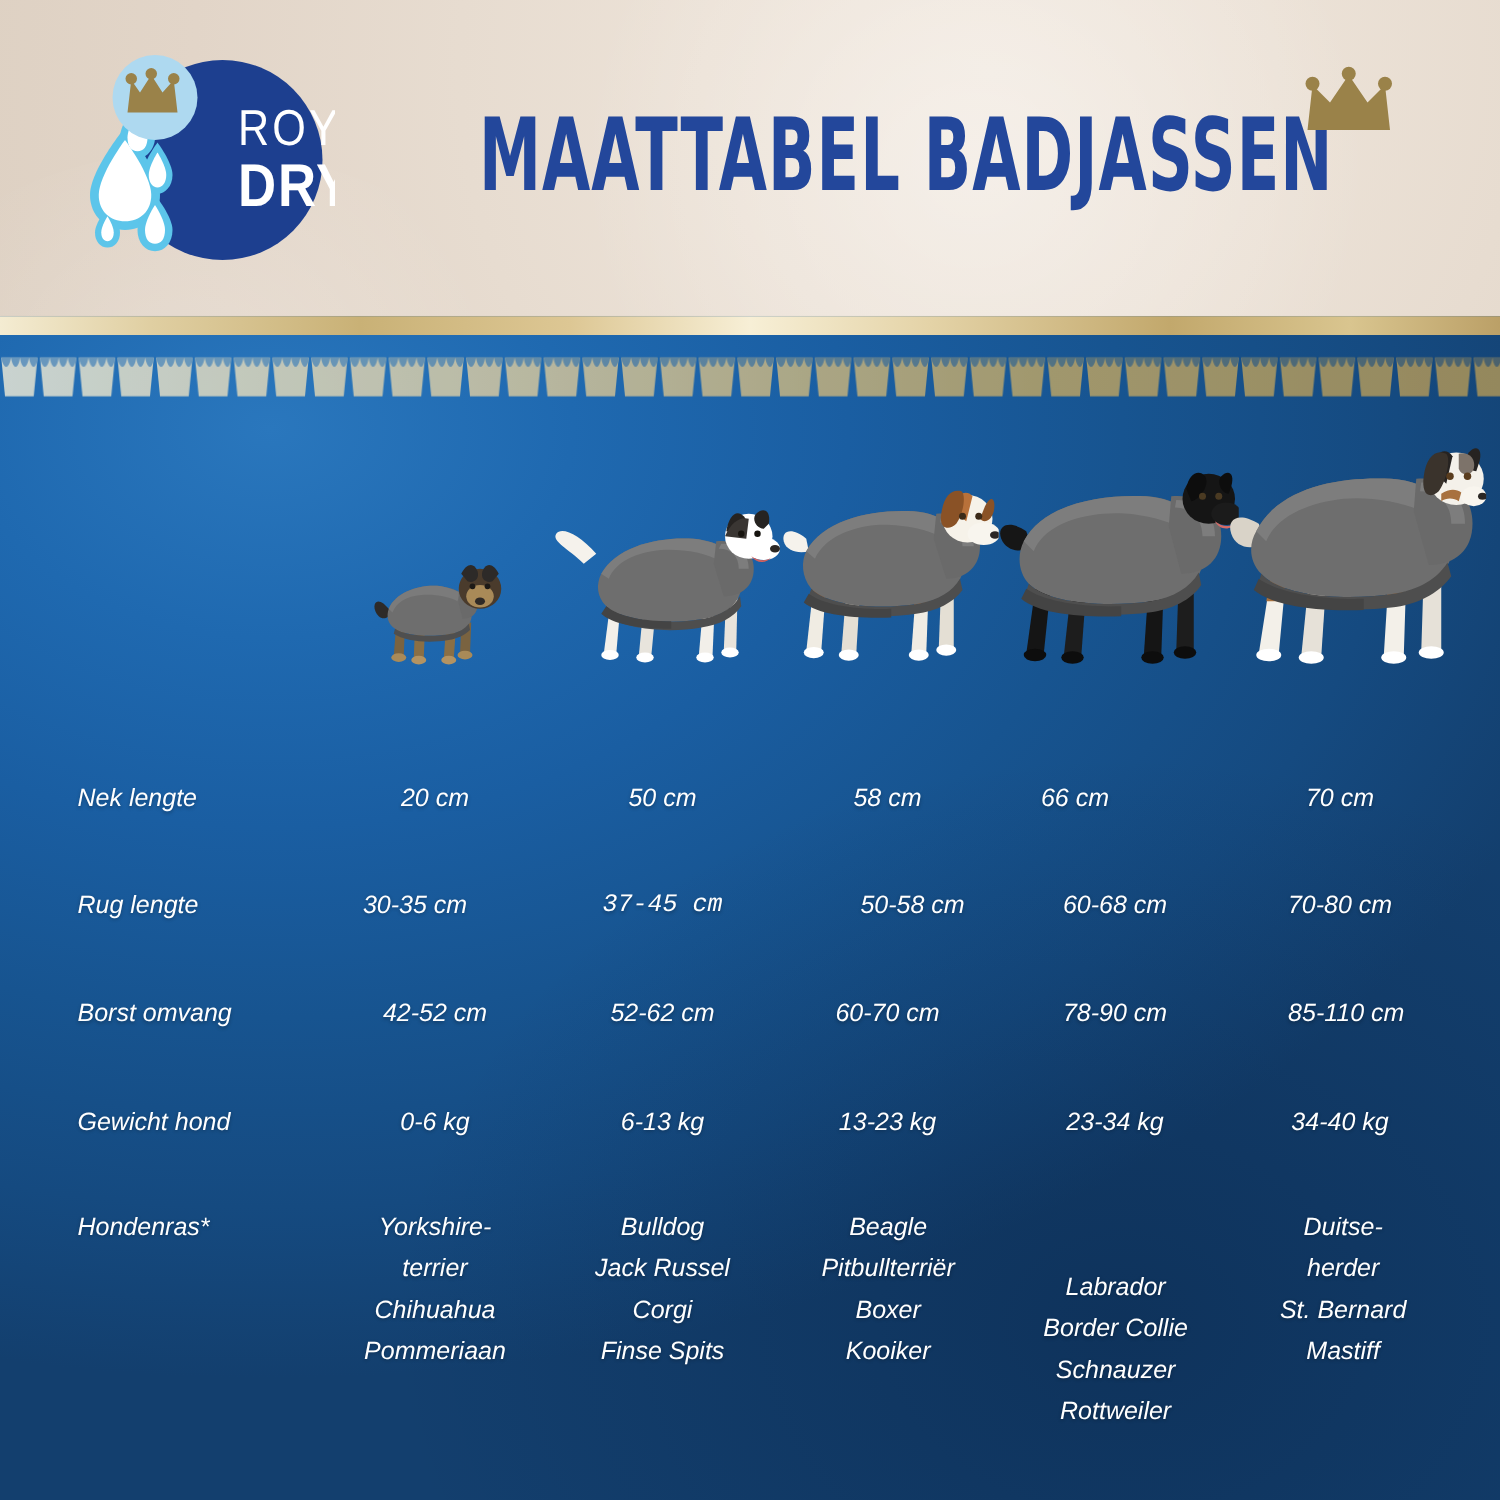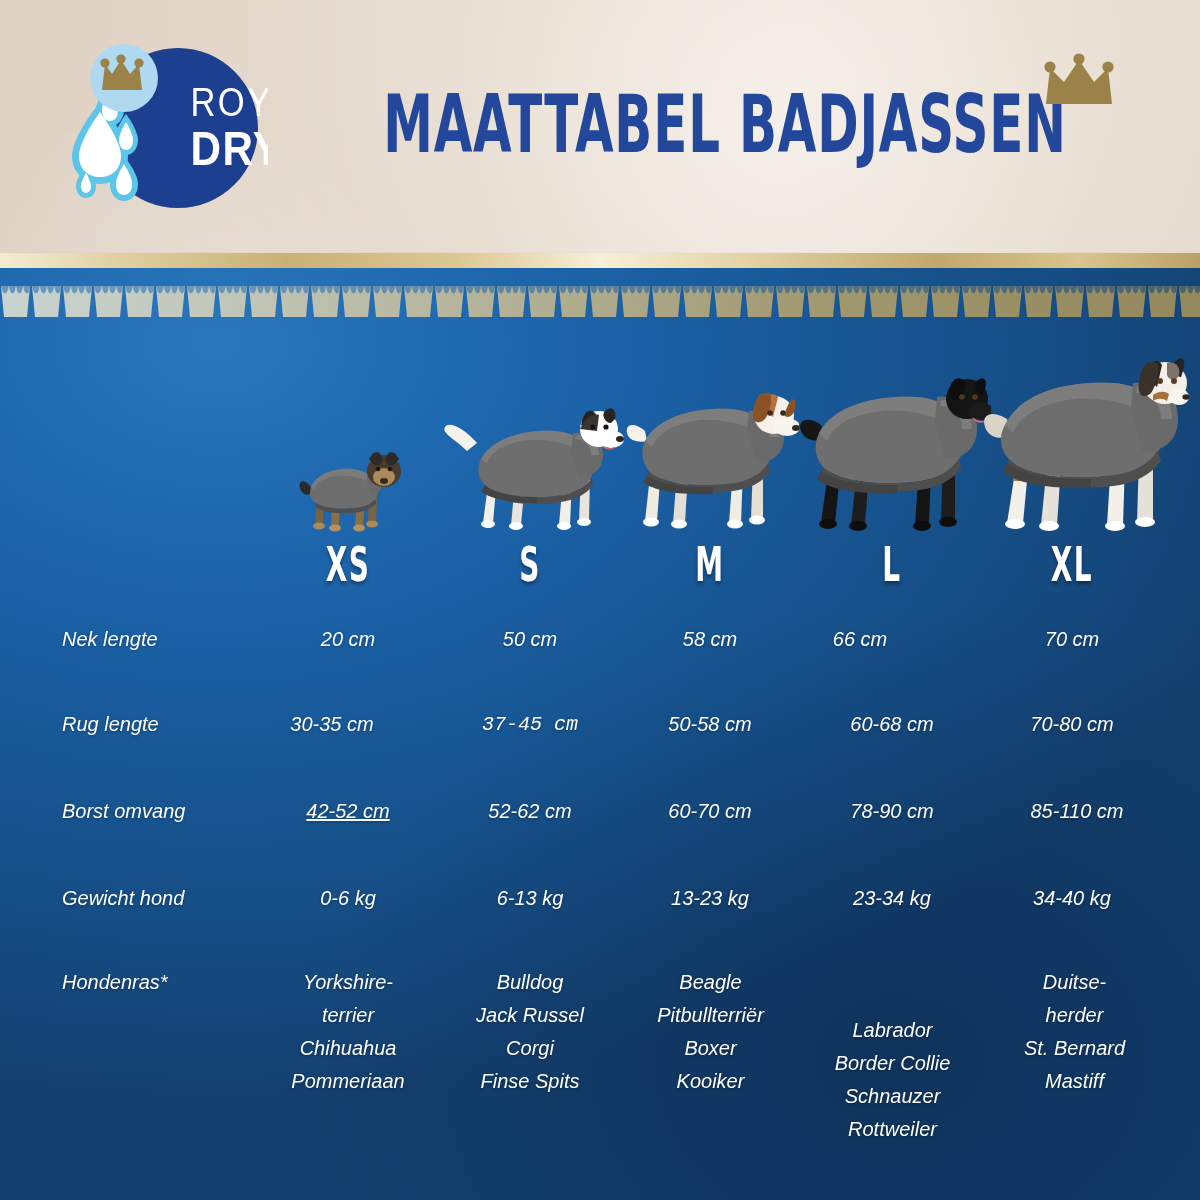--- a/index.html
+++ b/index.html
@@ -359,51 +359,44 @@
             <ellipse cx="198" cy="42" rx="10" ry="8" fill="#f8f5ee"></ellipse>
             <ellipse cx="205" cy="42" rx="3.6" ry="2.8" fill="#2b2724"></ellipse>
             <circle cx="179" cy="26" r="3" fill="#5a3d1e"></circle>
             <circle cx="193" cy="26" r="3" fill="#5a3d1e"></circle>
             <path d="M172 40 C178 36 184 36 188 39 L186 46 C182 43 176 43 172 46 Z" fill="#a8713e"></path>
           </g>
         </svg>
       </div>
     </div>
 
-    <div class="sizes">
-      <div class="size" style="left:288px;width:120px;">XS</div>
-      <div class="size" style="left:470px;width:120px;">S</div>
-      <div class="size" style="left:650px;width:120px;">M</div>
-      <div class="size" style="left:832px;width:120px;">L</div>
-      <div class="size" style="left:1012px;width:120px;">XL</div>
-    </div>
 
     <div class="table">
 
       <div class="trow" style="top:0;">
         <div class="cell lab" style="left:62px;width:240px;">Nek lengte</div>
         <div class="cell val" style="left:288px;width:120px;">20 cm</div>
         <div class="cell val" style="left:470px;width:120px;">50 cm</div>
         <div class="cell val" style="left:650px;width:120px;">58 cm</div>
         <div class="cell val" style="left:800px;width:120px;">66 cm</div>
         <div class="cell val" style="left:1012px;width:120px;">70 cm</div>
       </div>
 
       <div class="trow" style="top:85px;">
         <div class="cell lab" style="left:62px;width:240px;">Rug lengte</div>
         <div class="cell val" style="left:262px;width:140px;">30-35 cm</div>
         <div class="cell val" style="left:460px;width:140px;font-family:Liberation Mono, monospace;">37-45 cm</div>
-        <div class="cell val" style="left:640px;width:140px;">50-58 cm</div>
+        <div class="cell val" style="left:660px;width:140px;">50-58 cm</div>
         <div class="cell val" style="left:822px;width:140px;">60-68 cm</div>
         <div class="cell val" style="left:1002px;width:140px;">70-80 cm</div>
       </div>
 
       <div class="trow" style="top:172px;">
         <div class="cell lab" style="left:62px;width:250px;">Borst omvang</div>
-        <div class="cell val" style="left:278px;width:140px;text-decoration:underline;">42-52 cm</div>
+        <div class="cell val" style="left:278px;width:140px;">42-52 cm</div>
         <div class="cell val" style="left:460px;width:140px;">52-62 cm</div>
         <div class="cell val" style="left:640px;width:140px;">60-70 cm</div>
         <div class="cell val" style="left:822px;width:140px;">78-90 cm</div>
         <div class="cell val" style="left:1002px;width:150px;">85-110 cm</div>
       </div>
 
       <div class="trow" style="top:259px;">
         <div class="cell lab" style="left:62px;width:250px;">Gewicht hond</div>
         <div class="cell val" style="left:288px;width:120px;">0-6 kg</div>
         <div class="cell val" style="left:470px;width:120px;">6-13 kg</div>

